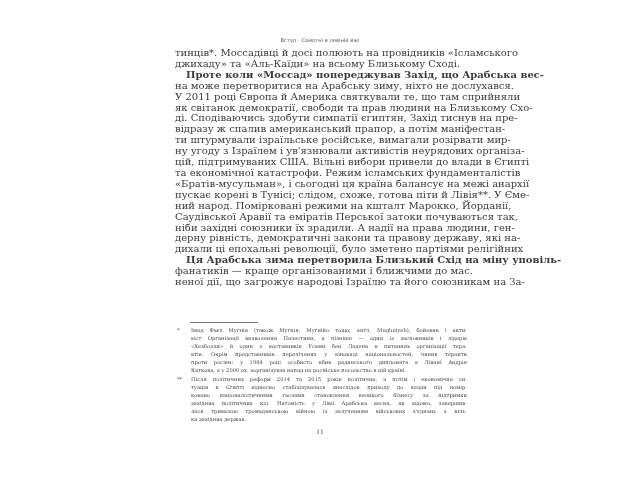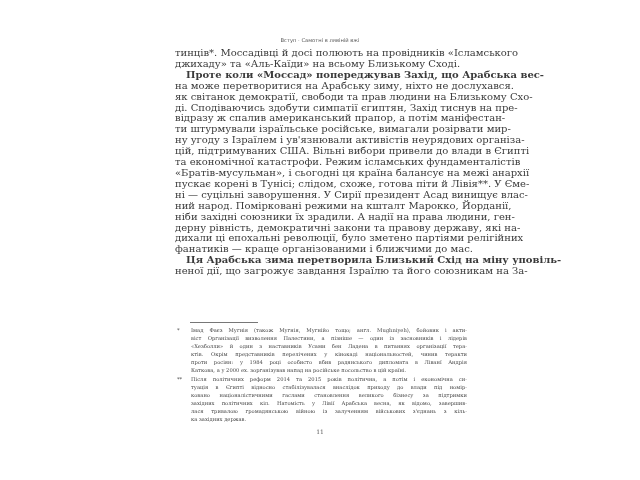--- a/index.html
+++ b/index.html
@@ -22,37 +22,38 @@
 </head>
 <body>
 
 <div class="header">Вступ · Самотні в лявіній вжі</div>
 
 <div class="main">
   <span class="line">тинців*. Моссадівці й досі полюють на провідників «Ісламського</span>
   <span class="line last">джихаду» та «Аль-Каїди» на всьому Близькому Сході.</span>
   <span class="line ind">Проте коли «Моссад» попереджував Захід, що Арабська вес-</span>
   <span class="line">на може перетворитися на Арабську зиму, ніхто не дослухався.</span>
+  <span class="line">У 2011 році Європа й Америка святкували те, що там сприйняли</span>
   <span class="line">як світанок демократії, свободи та прав людини на Близькому Схо-</span>
   <span class="line">ді. Сподіваючись здобути симпатії єгиптян, Захід тиснув на пре-</span>
   <span class="line">відразу ж спалив американський прапор, а потім маніфестан-</span>
   <span class="line">ти штурмували ізраїльське російське, вимагали розірвати мир-</span>
   <span class="line">ну угоду з Ізраїлем і ув'язнювали активістів неурядових організа-</span>
   <span class="line">цій, підтримуваних США. Вільні вибори привели до влади в Єгипті</span>
   <span class="line">та економічної катастрофи. Режим ісламських фундаменталістів</span>
   <span class="line">«Братів-мусульман», і сьогодні ця країна балансує на межі анархії</span>
   <span class="line">пускає корені в Тунісі; слідом, схоже, готова піти й Лівія**. У Єме-</span>
-  <span class="line">ні — суцільні заворушення. У Сирії президент Асад винищує влас-</span>
   <span class="line">ний народ. Помірковані режими на кшталт Марокко, Йорданії,</span>
+  <span class="line">Саудівської Аравії та еміратів Перської затоки почуваються так,</span>
   <span class="line">ніби західні союзники їх зрадили. А надії на права людини, ген-</span>
   <span class="line">дерну рівність, демократичні закони та правову державу, які на-</span>
   <span class="line">дихали ці епохальні революції, було зметено партіями релігійних</span>
+  <span class="line ind">Ця Арабська зима перетворила Близький Схід на міну уповіль-</span>
   <span class="line last">фанатиків — краще організованими і ближчими до мас.</span>
-  <span class="line ind">Ця Арабська зима перетворила Близький Схід на міну уповіль-</span>
-  <span class="line">неної дії, що загрожує завдання Ізраїлю та його союзникам на За-</span>
+  <span class="line">неної дії, що загрожує народові Ізраїлю та його союзникам на За-</span>
 </div>
 
 <div class="sep"></div>
 
 <div class="fn fn1">
   <span class="mark">*</span>
   <div class="body">
     <span class="line">Імад Фаєз Мугнія (також Мугнія, Мугнійо тощо; англ. Mughniyeh), бойовик і акти-</span>
     <span class="line">віст Організації визволення Палестини, а пізніше — один із засновників і лідерів</span>
     <span class="line">«Хезболли» й один з наставників Усами бен Ладена в питаннях організації тера-</span>

